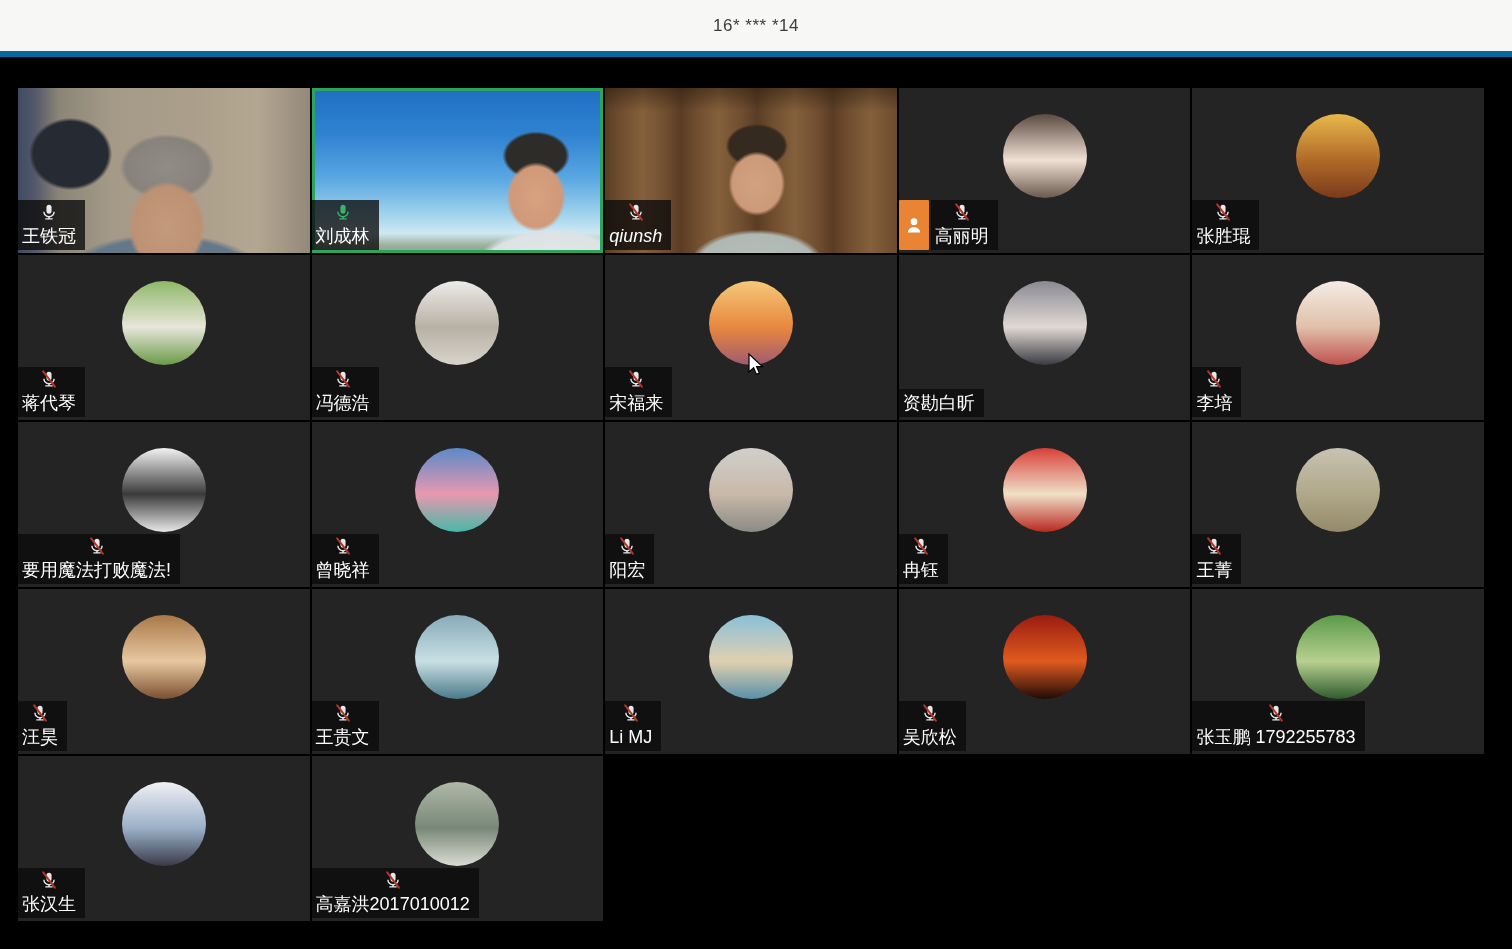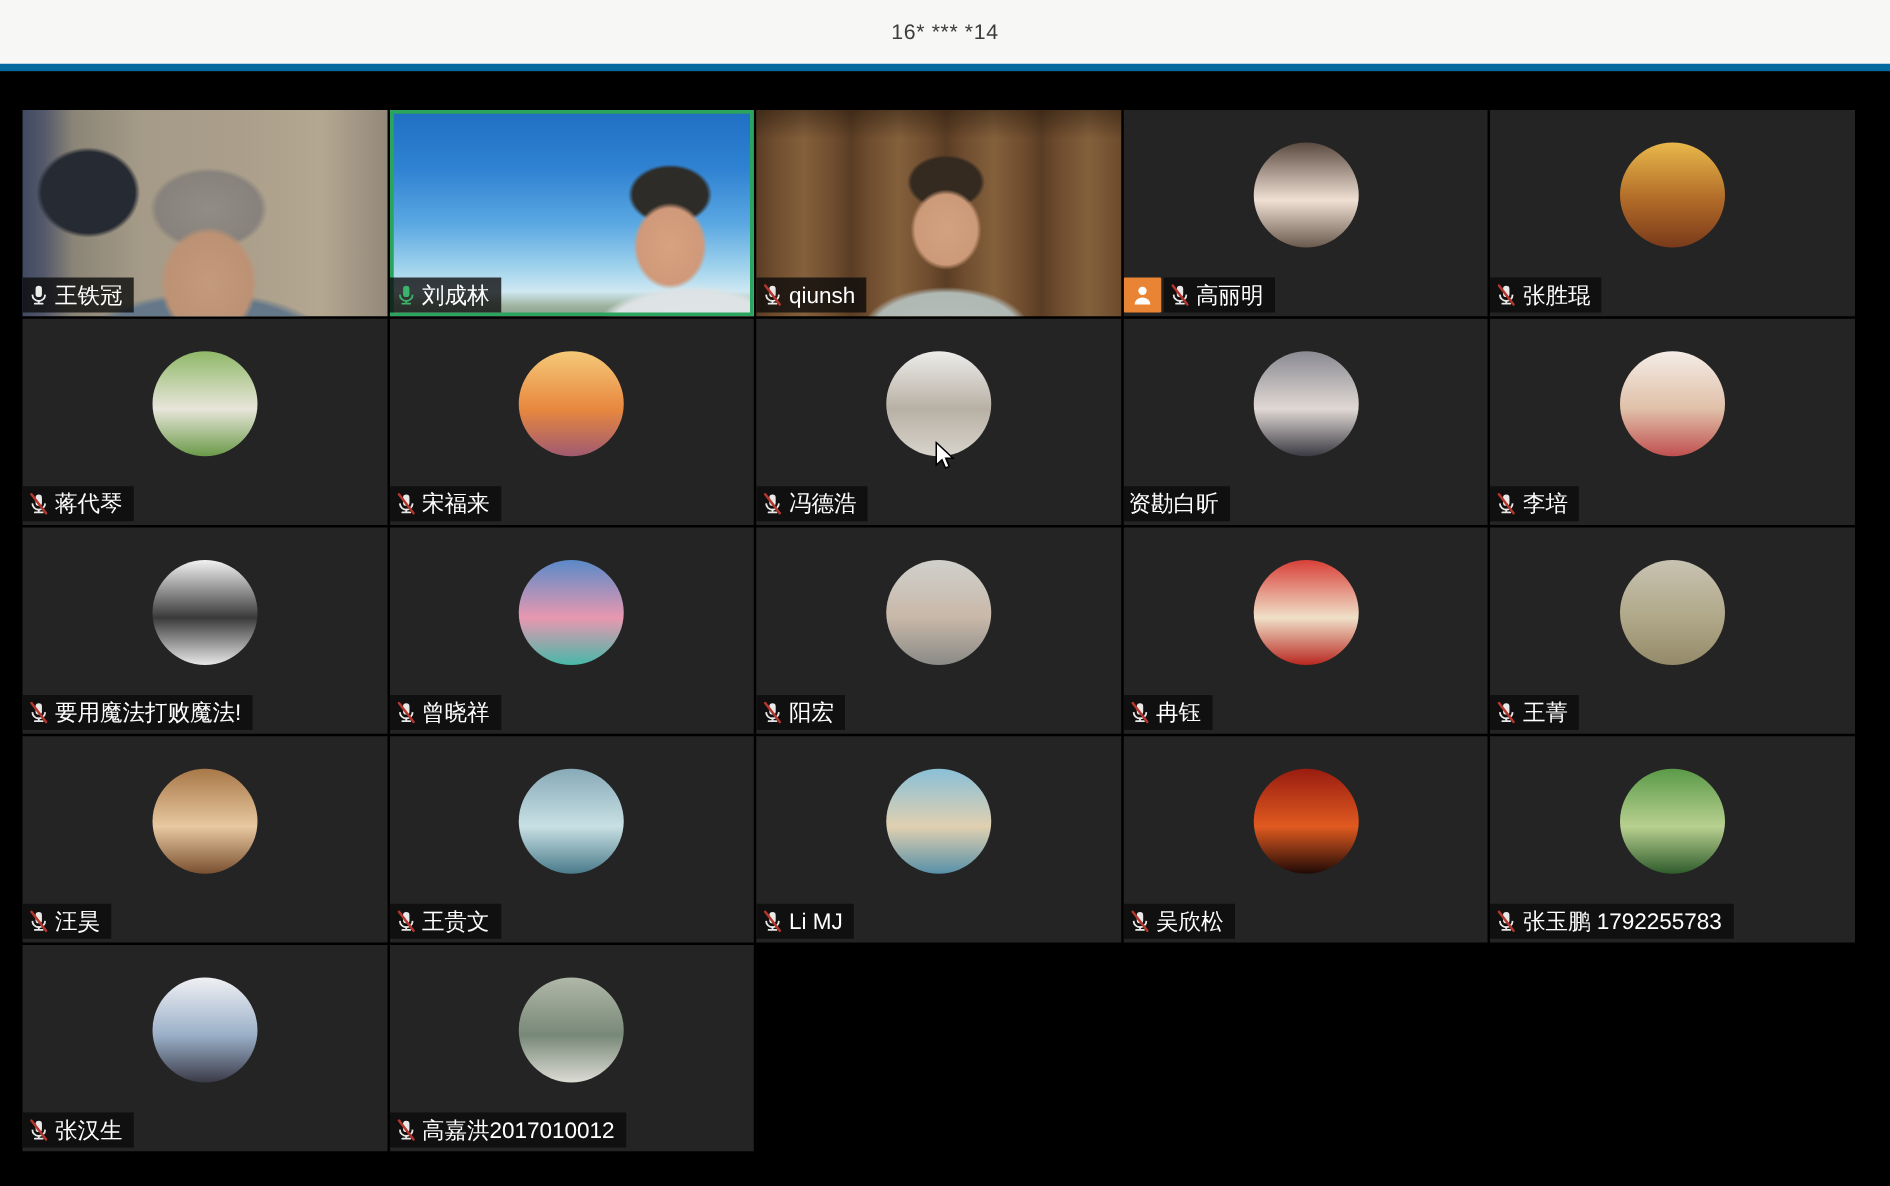--- a/index.html
+++ b/index.html
@@ -36,30 +36,31 @@
   .vid2{background:
     radial-gradient(ellipse 47px 55px at 77% 66%, #d7a27e 0%, #d0997a 55%, rgba(0,0,0,0) 63%),
     radial-gradient(ellipse 57px 41px at 77% 41%, #2e2c28 0%, #2e2c28 52%, rgba(0,0,0,0) 59%),
     radial-gradient(ellipse 125px 60px at 83% 108%, #e3e7e8 0%, #dde2e4 55%, rgba(0,0,0,0) 63%),
     linear-gradient(180deg, #1f6ec2 0%, #2f82d2 28%, #5aa7e2 55%, #9ed2ec 76%, #cfe8f2 88%, #9fb49f 95%, #8aa08e 100%);}
   .vid3{background:
     radial-gradient(ellipse 45px 51px at 52% 58%, #d2a280 0%, #cc9a78 55%, rgba(0,0,0,0) 63%),
     radial-gradient(ellipse 53px 37px at 52% 35%, #352a20 0%, #352a20 52%, rgba(0,0,0,0) 59%),
     radial-gradient(ellipse 108px 58px at 52% 108%, #b7bfbb 0%, #b0b8b4 55%, rgba(0,0,0,0) 63%),
     linear-gradient(180deg, rgba(30,20,10,.45) 0%, rgba(30,20,10,0) 14%),
-    repeating-linear-gradient(90deg, #5a3d24 0px, #6e4c2e 14px, #84603c 38px, #6e4c2e 62px, #5a3d24 76px);}
+    repeating-linear-gradient(90deg, #5a3d24 0px, #6e4c2e 14px, #84603c 38px, #6e4c2e 62px, #5a3d24 76px); font-style: italic;}
   .plate-row{position:absolute;left:0;bottom:3px;display:flex;align-items:stretch}
   .badge{
     width:30px;display:flex;align-items:center;justify-content:center;
     background:var(--badge,#e98434);margin-right:2px;border-radius:1px;
   }
   .plate{
     display:flex;align-items:center;gap:4px;
     background:var(--label-bg,rgba(10,10,10,.78));
     padding:3px 9px 3px 4px;
+    flex-direction:column;
   }
   .pname{color:#fff;font-size:18px;line-height:22px;white-space:nowrap}
   .mic{width:18px;height:18px;flex:none}
   .mic-on{color:#ececec}
   .mic-on.speaking{color:var(--speaking,#3cb36a)}
   .mic-muted{color:#e8e8e8}
   .mic-muted .slash{stroke:var(--slash,#b5362c)}
   .cursor{position:absolute;left:746px;top:353px;width:22px;height:24px;z-index:6;pointer-events:none}
 </style>
 </head>
@@ -171,49 +172,49 @@
           <path d="M12,18.4 L12,21.2 M7.8,21.2 L16.2,21.2" stroke="currentColor" stroke-width="1.9" stroke-linecap="round"></path>
           <line class="slash" x1="4.2" y1="1.8" x2="19.8" y2="22.2" stroke-width="2.6" stroke-linecap="round"></line>
         </svg>
         <span class="pname">蒋代琴</span>
       </div>
     </div>
   </div>
 
 
   <div class="tile">
+    <div class="avatar" style="background: linear-gradient(rgb(236, 236, 234) 0%, rgb(184, 176, 164) 55%, rgb(216, 212, 204) 100%);"></div>
+    <div class="plate-row">
+
+      <div class="plate">
+
+        <svg class="mic mic-muted" viewBox="0 0 24 24">
+          <rect x="8.6" y="2.2" width="6.8" height="12" rx="3.4" fill="currentColor"></rect>
+          <path d="M5.2,11.6 a6.8,6.8 0 0 0 13.6,0" fill="none" stroke="currentColor" stroke-width="1.9"></path>
+          <path d="M12,18.4 L12,21.2 M7.8,21.2 L16.2,21.2" stroke="currentColor" stroke-width="1.9" stroke-linecap="round"></path>
+          <line class="slash" x1="4.2" y1="1.8" x2="19.8" y2="22.2" stroke-width="2.6" stroke-linecap="round"></line>
+        </svg>
+        <span class="pname">冯德浩</span>
+      </div>
+    </div>
+  </div>
+
+  <div class="tile">
     <div class="avatar" style="background: linear-gradient(rgb(245, 200, 120) 0%, rgb(232, 136, 63) 55%, rgb(160, 90, 112) 100%);"></div>
     <div class="plate-row">
 
       <div class="plate">
 
         <svg class="mic mic-muted" viewBox="0 0 24 24">
           <rect x="8.6" y="2.2" width="6.8" height="12" rx="3.4" fill="currentColor"></rect>
           <path d="M5.2,11.6 a6.8,6.8 0 0 0 13.6,0" fill="none" stroke="currentColor" stroke-width="1.9"></path>
           <path d="M12,18.4 L12,21.2 M7.8,21.2 L16.2,21.2" stroke="currentColor" stroke-width="1.9" stroke-linecap="round"></path>
           <line class="slash" x1="4.2" y1="1.8" x2="19.8" y2="22.2" stroke-width="2.6" stroke-linecap="round"></line>
         </svg>
         <span class="pname">宋福来</span>
-      </div>
-    </div>
-  </div>
-
-  <div class="tile">
-    <div class="avatar" style="background: linear-gradient(rgb(236, 236, 234) 0%, rgb(184, 176, 164) 55%, rgb(216, 212, 204) 100%);"></div>
-    <div class="plate-row">
-
-      <div class="plate">
-
-        <svg class="mic mic-muted" viewBox="0 0 24 24">
-          <rect x="8.6" y="2.2" width="6.8" height="12" rx="3.4" fill="currentColor"></rect>
-          <path d="M5.2,11.6 a6.8,6.8 0 0 0 13.6,0" fill="none" stroke="currentColor" stroke-width="1.9"></path>
-          <path d="M12,18.4 L12,21.2 M7.8,21.2 L16.2,21.2" stroke="currentColor" stroke-width="1.9" stroke-linecap="round"></path>
-          <line class="slash" x1="4.2" y1="1.8" x2="19.8" y2="22.2" stroke-width="2.6" stroke-linecap="round"></line>
-        </svg>
-        <span class="pname">冯德浩</span>
       </div>
     </div>
   </div>
 
   <div class="tile">
     <div class="avatar" style="background: linear-gradient(rgb(138, 138, 146) 0%, rgb(224, 216, 212) 55%, rgb(58, 58, 66) 100%);"></div>
     <div class="plate-row">
 
       <div class="plate">
 

